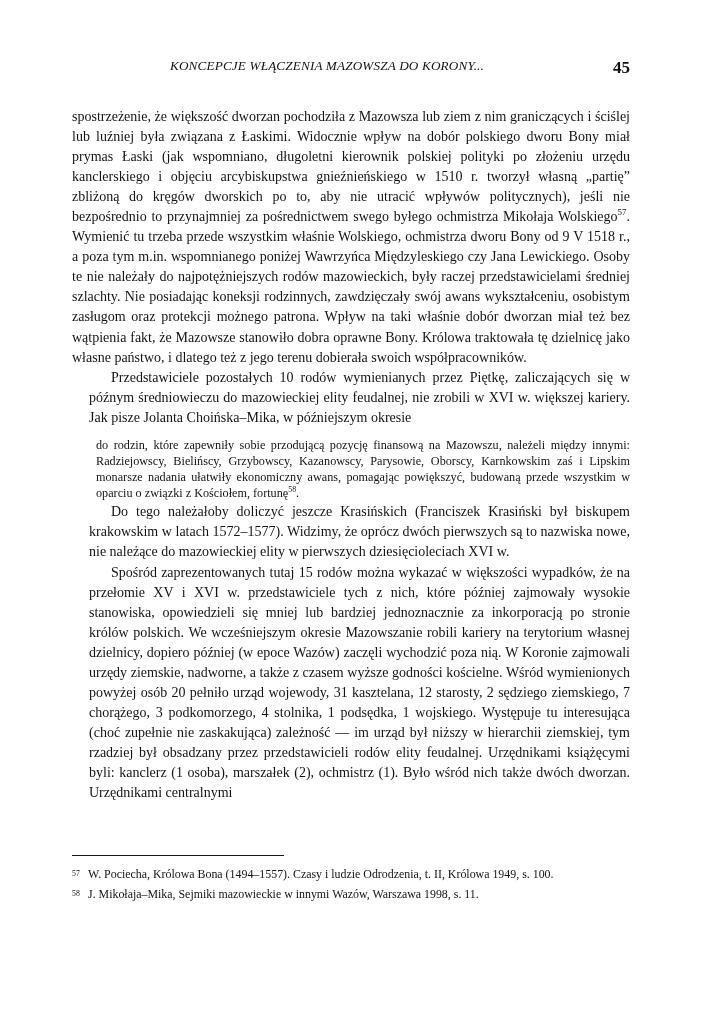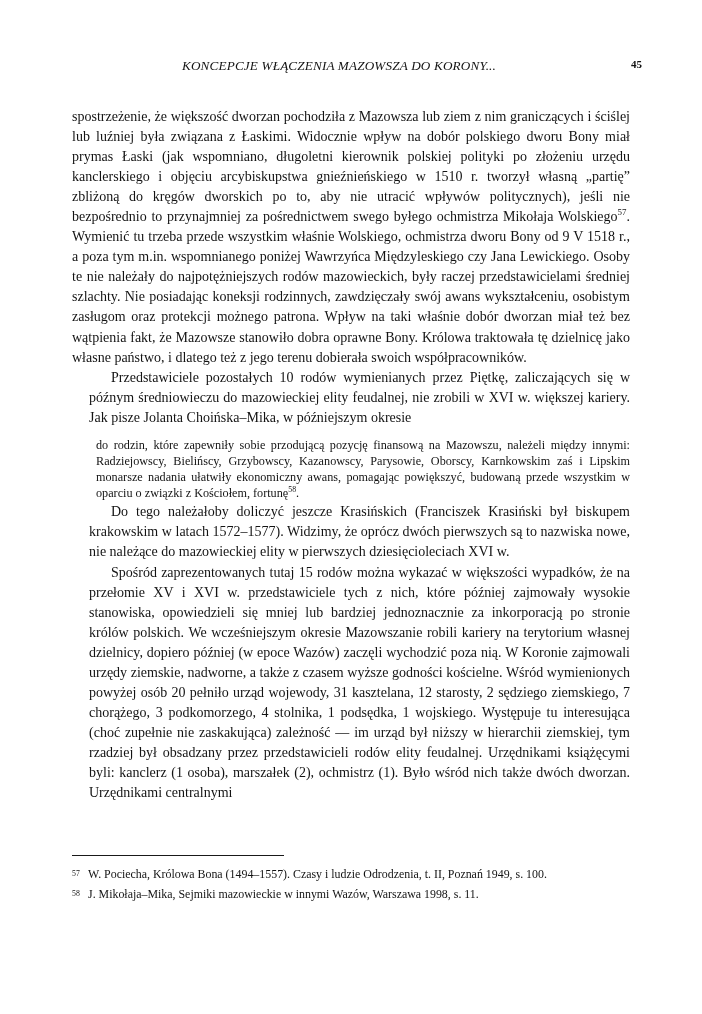--- a/index.html
+++ b/index.html
@@ -13,42 +13,42 @@
     height: 1014px;
     background: #ffffff;
     overflow: hidden;
     font-family: "Liberation Serif", "DejaVu Serif", serif;
     color: #131313;
   }
 
   
   .runhead {
     position: absolute;
-    left: 84px;
+    left: 72px;
     top: 58px;
     width: 558px;
     height: 20px;
   }
   .runhead-title {
     position: absolute;
     left: 0;
     top: 0;
     width: 510px;
     text-align: center;
     font-style: italic;
     font-size: 13.2px;
     letter-spacing: 0.15px;
     white-space: nowrap;
   }
   .runhead-folio {
     position: absolute;
     right: 0;
     top: 0;
     font-weight: bold;
-    font-size: 11px;
+    font-size: 17px;
   }
 
   
   .column {
     position: absolute;
     left: 72px;
     top: 107px;
     width: 558px;
   }
 
@@ -134,21 +134,21 @@
 
     <p class="body indent">Spośród zaprezentowanych tutaj 15 rodów można wykazać w większości wypadków, że na przełomie XV i XVI w. przedstawiciele tych z nich, które później zajmowały wysokie stanowiska, opowiedzieli się mniej lub bardziej jednoznacznie za inkorporacją po stronie królów polskich. We wcześniejszym okresie Mazowszanie robili kariery na terytorium własnej dzielnicy, dopiero później (w epoce Wazów) zaczęli wychodzić poza nią. W Koronie zajmowali urzędy ziemskie, nadworne, a także z czasem wyższe godności kościelne. Wśród wymienionych powyżej osób 20 pełniło urząd wojewody, 31 kasztelana, 12 starosty, 2 sędziego ziemskiego, 7 chorążego, 3 podkomorzego, 4 stolnika, 1 podsędka, 1 wojskiego. Występuje tu interesująca (choć zupełnie nie zaskakująca) zależność — im urząd był niższy w hierarchii ziemskiej, tym rzadziej był obsadzany przez przedstawicieli rodów elity feudalnej. Urzędnikami książęcymi byli: kanclerz (1 osoba), marszałek (2), ochmistrz (1). Było wśród nich także dwóch dworzan. Urzędnikami centralnymi</p>
 
   </div>
 
   <div class="fn-rule"></div>
 
   <div class="footnotes">
 
     <p class="fn">
-      <span class="fn-marker">57</span><span>W. Pociecha, </span><span class="it">Królowa Bona (1494–1557). Czasy i ludzie Odrodzenia</span><span>, t. II, Poznań 1949, s. 100.</span>
+      <span class="fn-marker">57</span><span>W. Pociecha, </span><span class="it">Królowa Bona (1494–1557). Czasy i ludzie Odrodzenia</span><span>, t. II, Królowa 1949, s. 100.</span>
     </p>
 
     <p class="fn">
       <span class="fn-marker">58</span><span>J. Mikołaja–Mika, </span><span class="it">Sejmiki mazowieckie w innymi Wazów</span><span>, Warszawa 1998, s. 11.</span>
     </p>
 
   </div>
 
 </div>
 

